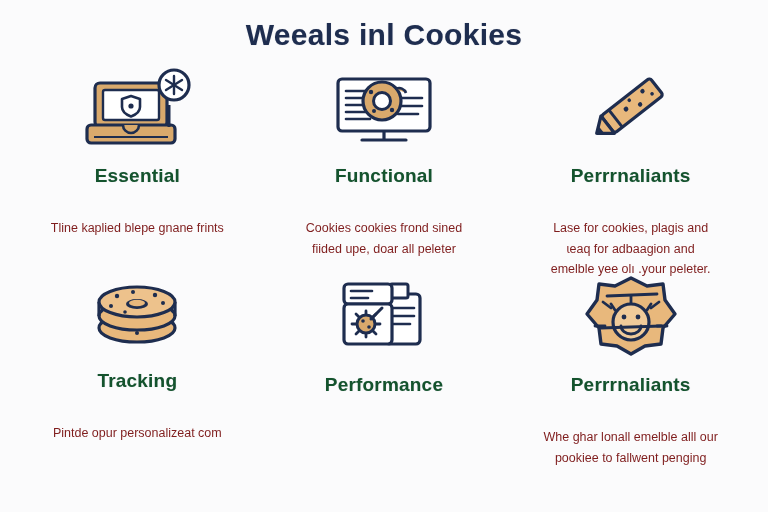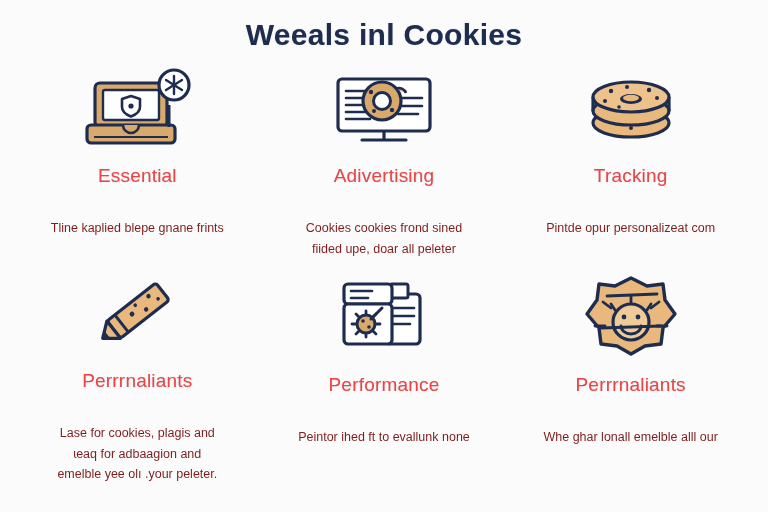--- a/index.html
+++ b/index.html
@@ -47,22 +47,22 @@
   }
   .icon-wrap {
     height: 92px;
     display: flex;
     align-items: center;
     justify-content: center;
     margin-bottom: 10px;
   }
   .cell-title {
     font-size: 19px;
-    font-weight: normal;
-    color: #ef4444;
+    font-weight: bold;
+    color: #14532d;
     margin-bottom: 11px;
     letter-spacing: 0.2px;
     text-shadow: 0 0 1px rgba(30,45,79,0.2);
   }
   .cell-desc {
     font-size: 12.5px;
     color: #7f1d1d;
     line-height: 1.65;
     max-width: 215px;
     filter: blur(0.22px);
@@ -134,24 +134,51 @@
 
           <circle cx="58" cy="36" r="19" fill="#d9a96c" stroke="#1e2d4f" stroke-width="3.2"></circle>
           <circle cx="58" cy="36" r="8.5" fill="#ffffff" stroke="#1e2d4f" stroke-width="3"></circle>
           <circle cx="47" cy="27" r="2.2" fill="#1e2d4f"></circle>
           <circle cx="68" cy="45" r="2.2" fill="#1e2d4f"></circle>
           <circle cx="50" cy="46" r="2" fill="#1e2d4f"></circle>
 
           <path d="M72 24 a7 7 0 0 1 10 4" fill="#d9a96c" stroke="#1e2d4f" stroke-width="2.6"></path>
         </svg>
       </div>
-      <div class="cell-title">Adivertising</div>
+      <div class="cell-title">Functional</div>
       <div class="cell-desc">
         <span class="ln">Cookies cookies frond sined</span>
         <span class="ln">fiided upe, doar all peleter</span>
+      </div>
+    </div>
+
+    <div class="cell row2">
+      <div class="icon-wrap">
+        <svg width="120" height="92" viewBox="0 0 120 92">
+          <g transform="rotate(-38 60 46)">
+
+            <rect x="32" y="33" width="62" height="22" rx="3" fill="#e8b87c" stroke="#1e2d4f" stroke-width="3.2"></rect>
+            <line x1="42" y1="33" x2="42" y2="55" stroke="#1e2d4f" stroke-width="3"></line>
+
+            <path d="M32 33 L18 44 L32 55 Z" fill="#e8b87c" stroke="#1e2d4f" stroke-width="3.2" stroke-linejoin="round"></path>
+            <path d="M24 39 L18 44 L24 49 Z" fill="#1e2d4f"></path>
+
+            <circle cx="56" cy="43" r="2.4" fill="#1e2d4f"></circle>
+            <circle cx="70" cy="48" r="2.2" fill="#1e2d4f"></circle>
+            <circle cx="80" cy="39" r="2.2" fill="#1e2d4f"></circle>
+            <circle cx="64" cy="38" r="1.8" fill="#1e2d4f"></circle>
+            <circle cx="86" cy="47" r="1.8" fill="#1e2d4f"></circle>
+          </g>
+        </svg>
+      </div>
+      <div class="cell-title">Perrrnaliants</div>
+      <div class="cell-desc">
+        <span class="ln">Lase for cookies, plagis and</span>
+        <span class="ln">ɩeaq for adbaagion and</span>
+        <span class="ln">emelble yee olı .your peleter.</span>
       </div>
     </div>
 
     <div class="cell">
       <div class="icon-wrap">
         <svg width="120" height="88" viewBox="0 0 120 88">
 
           <ellipse cx="60" cy="58" rx="38" ry="14" fill="#e8b87c" stroke="#1e2d4f" stroke-width="3.2"></ellipse>
 
           <ellipse cx="60" cy="46" rx="38" ry="14" fill="#e8b87c" stroke="#1e2d4f" stroke-width="3.2"></ellipse>
@@ -172,47 +199,20 @@
       </div>
       <div class="cell-title">Tracking</div>
       <div class="cell-desc">
         <span class="ln">Pintde opur personalizeat com</span>
       </div>
     </div>
 
     <div class="cell row2">
       <div class="icon-wrap">
         <svg width="120" height="92" viewBox="0 0 120 92">
-          <g transform="rotate(-38 60 46)">
-
-            <rect x="32" y="33" width="62" height="22" rx="3" fill="#e8b87c" stroke="#1e2d4f" stroke-width="3.2"></rect>
-            <line x1="42" y1="33" x2="42" y2="55" stroke="#1e2d4f" stroke-width="3"></line>
-
-            <path d="M32 33 L18 44 L32 55 Z" fill="#e8b87c" stroke="#1e2d4f" stroke-width="3.2" stroke-linejoin="round"></path>
-            <path d="M24 39 L18 44 L24 49 Z" fill="#1e2d4f"></path>
-
-            <circle cx="56" cy="43" r="2.4" fill="#1e2d4f"></circle>
-            <circle cx="70" cy="48" r="2.2" fill="#1e2d4f"></circle>
-            <circle cx="80" cy="39" r="2.2" fill="#1e2d4f"></circle>
-            <circle cx="64" cy="38" r="1.8" fill="#1e2d4f"></circle>
-            <circle cx="86" cy="47" r="1.8" fill="#1e2d4f"></circle>
-          </g>
-        </svg>
-      </div>
-      <div class="cell-title">Perrrnaliants</div>
-      <div class="cell-desc">
-        <span class="ln">Lase for cookies, plagis and</span>
-        <span class="ln">ɩeaq for adbaagion and</span>
-        <span class="ln">emelble yee olı .your peleter.</span>
-      </div>
-    </div>
-
-    <div class="cell row2">
-      <div class="icon-wrap">
-        <svg width="120" height="92" viewBox="0 0 120 92">
 
           <rect x="62" y="24" width="34" height="50" rx="4" fill="#ffffff" stroke="#1e2d4f" stroke-width="3.2"></rect>
           <rect x="66" y="14" width="18" height="14" rx="2" fill="#ffffff" stroke="#1e2d4f" stroke-width="3"></rect>
           <g stroke="#1e2d4f" stroke-width="2.6" stroke-linecap="round">
             <line x1="69" y1="38" x2="90" y2="38"></line>
             <line x1="69" y1="46" x2="90" y2="46"></line>
             <line x1="69" y1="54" x2="86" y2="54"></line>
           </g>
 
           <rect x="20" y="14" width="48" height="20" rx="4" fill="#ffffff" stroke="#1e2d4f" stroke-width="3.2"></rect>
@@ -229,21 +229,20 @@
             <line x1="52" y1="44" x2="32" y2="64"></line>
           </g>
           <circle cx="42" cy="54" r="9" fill="#d9a96c" stroke="#1e2d4f" stroke-width="3"></circle>
           <circle cx="39" cy="51" r="1.8" fill="#1e2d4f"></circle>
           <circle cx="45" cy="57" r="1.8" fill="#1e2d4f"></circle>
           <line x1="47" y1="49" x2="58" y2="38" stroke="#1e2d4f" stroke-width="3" stroke-linecap="round"></line>
         </svg>
       </div>
       <div class="cell-title">Performance</div>
       <div class="cell-desc">
-        <span class="ln">Peintor ihed ft to evallunk none</span>
       </div>
     </div>
 
     <div class="cell row2">
       <div class="icon-wrap">
         <svg width="120" height="92" viewBox="0 0 120 92">
 
           <path d="M60 8 L76 16 L92 14 L94 30 L104 44 L92 58 L90 74 L74 76 L60 84 L46 76 L30 74 L28 58 L16 44 L26 30 L28 14 L44 16 Z" fill="#e8b87c" stroke="#1e2d4f" stroke-width="3.4" stroke-linejoin="round"></path>
 
           <line x1="36" y1="26" x2="86" y2="24" stroke="#1e2d4f" stroke-width="2.8" stroke-linecap="round"></line>
@@ -261,17 +260,18 @@
           <circle cx="60" cy="52" r="18" fill="#f0cb9a" stroke="#1e2d4f" stroke-width="3.2"></circle>
           <circle cx="53" cy="47" r="2.4" fill="#1e2d4f"></circle>
           <circle cx="67" cy="47" r="2.4" fill="#1e2d4f"></circle>
           <path d="M50 56 a10 8 0 0 0 20 0" fill="none" stroke="#1e2d4f" stroke-width="2.8" stroke-linecap="round"></path>
           <line x1="30" y1="58" x2="90" y2="56" stroke="#1e2d4f" stroke-width="2.8" stroke-linecap="round"></line>
         </svg>
       </div>
       <div class="cell-title">Perrrnaliants</div>
       <div class="cell-desc">
         <span class="ln">Whe ghar lonall emelble alll our</span>
+        <span class="ln">pookiee to fallwent penging</span>
       </div>
     </div>
 
   </div>
 </div>
 
 </body></html>

